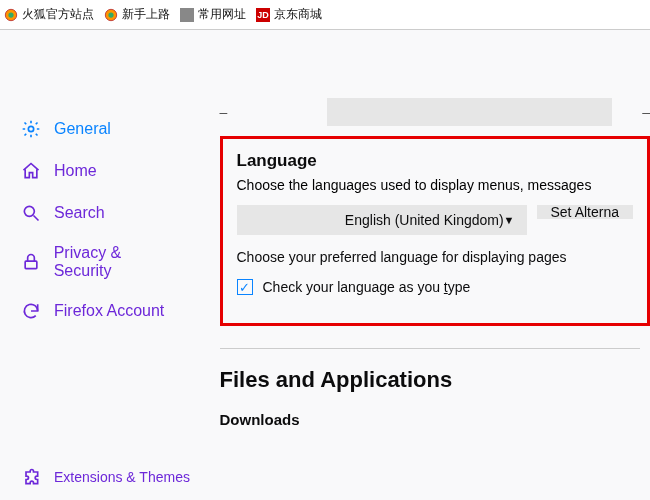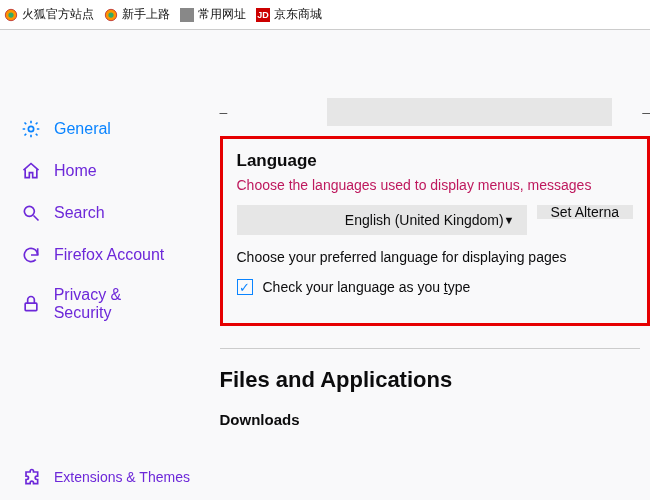--- a/index.html
+++ b/index.html
@@ -51,21 +51,21 @@
   .gray-strip { height:28px; background:#e6e6e6; flex:1; margin-left:80px; margin-right:10px; }
 
   .lang-section {
     border: 3px solid #e60000;
     padding: 12px 14px 18px 14px;
     margin-top: 36px;
     margin-right: 0;
     min-height: 190px;
   }
   .section-title { font-size:17px; font-weight:700; margin-bottom:6px; }
-  .section-desc { font-size:14px; margin-bottom:12px; color:#be185d; white-space:nowrap; overflow:hidden; }
+  .section-desc { font-size:14px; margin-bottom:12px; color:#000000; white-space:nowrap; overflow:hidden; }
   .controls-row { display:flex; gap:10px; margin-bottom:14px; }
   .dropdown {
     background:#e6e6e6; height:30px; display:flex; align-items:center;
     padding:0 12px; width:290px; justify-content:flex-end; cursor:pointer;
     font-size:14px;
   }
   .dropdown .caret { font-size:11px; }
   .btn {
     background:#e6e6e6; height:14px; display:flex; align-items:center;
     padding:0 14px; cursor:pointer; font-size:14px; white-space:nowrap; overflow:hidden;justify-content:flex-end;
@@ -140,34 +140,34 @@
         <svg viewBox="0 0 24 24">
             <circle cx="10" cy="10" r="6"></circle>
             <line x1="15" y1="15" x2="21" y2="21"></line>
           </svg>
       </span>
       <span>Search</span>
     </div>
     <div class="nav-item">
       <span class="nav-icon">
         <svg viewBox="0 0 24 24">
+            <rect x="5" y="11" width="14" height="9" rx="1"></rect>
+            <path d="M8 11V7a4 4 0 0 1 8 0v4"></path>
+          </svg>
+      </span>
+      <span>Privacy &amp; Security</span>
+    </div>
+    <div class="nav-item">
+      <span class="nav-icon">
+        <svg viewBox="0 0 24 24">
             <path d="M20 12a8 8 0 1 0-2.3 5.6"></path>
             <polyline points="20 4 20 12 12 12" fill="none"></polyline>
           </svg>
       </span>
       <span>Firefox Account</span>
-    </div>
-    <div class="nav-item">
-      <span class="nav-icon">
-        <svg viewBox="0 0 24 24">
-            <rect x="5" y="11" width="14" height="9" rx="1"></rect>
-            <path d="M8 11V7a4 4 0 0 1 8 0v4"></path>
-          </svg>
-      </span>
-      <span>Privacy &amp; Security</span>
     </div>
   </div>
 
   <div class="content">
     <div class="top-fragment">
       <span class="dash">–</span>
       <div class="gray-strip"></div>
       <span class="dash">–</span>
     </div>
 

